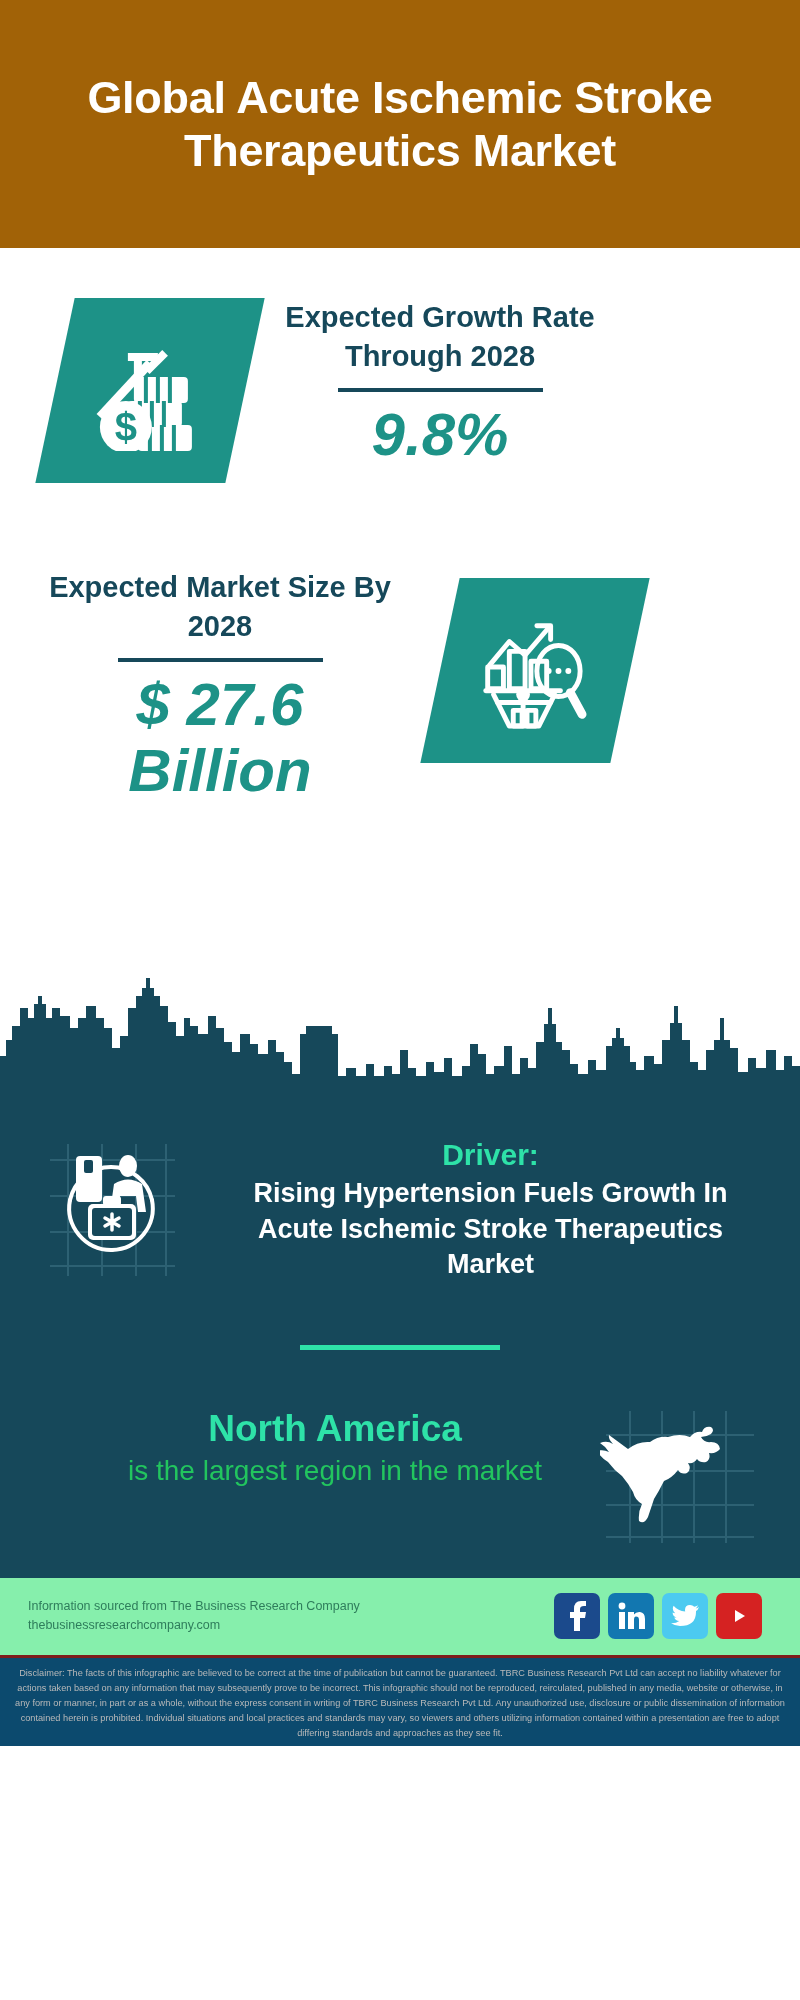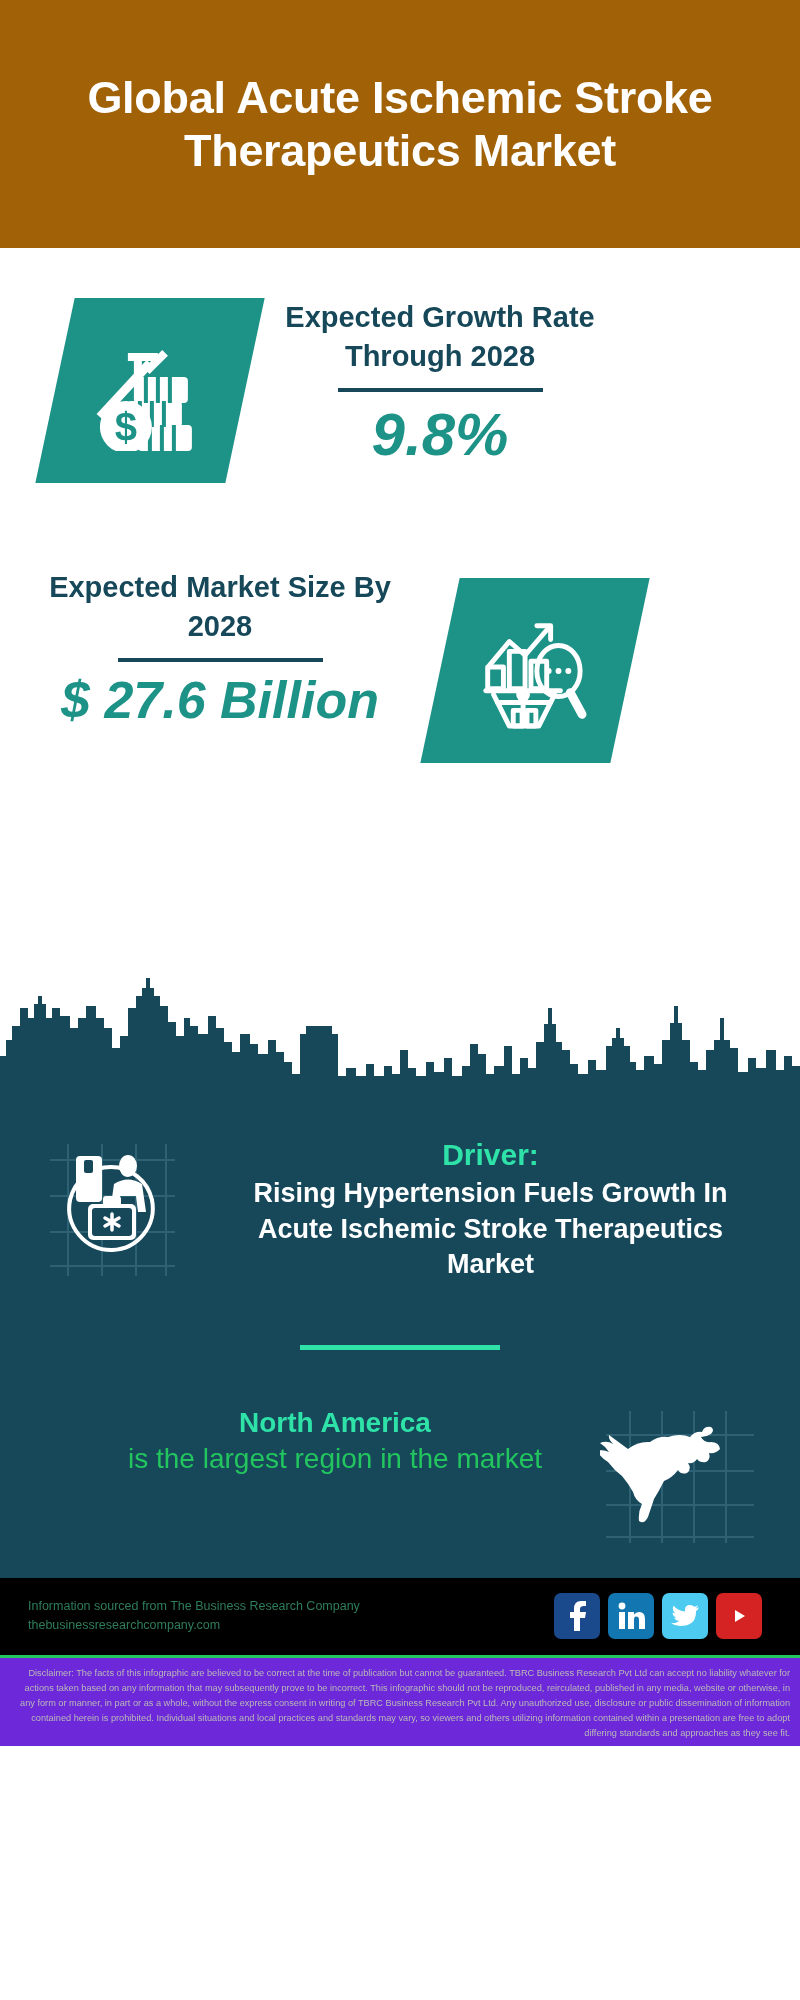--- a/index.html
+++ b/index.html
@@ -66,21 +66,21 @@
     margin:12px auto 10px auto;
   }
   .stat-value {
     color:#1d9287;
     font-size:60px;
     font-weight:bold;
     text-align:center;
     line-height:1.1;
     font-style:italic;
   }
-  .stat-value.small { font-size:52px; }
+  .stat-value.small { font-size:60px; }
 
   
   #badge-growth { left:55px; top:50px; }
   #block-growth { left:270px; top:50px; width:340px; }
 
   
   #block-size  { left:40px; top:320px; width:360px; }
   #badge-size  { left:440px; top:330px; }
 
   
@@ -129,35 +129,35 @@
 
   .region-row {
     display:flex;
     align-items:flex-start;
     padding:55px 40px 0 40px;
     gap:20px;
   }
   .region-text { flex:1 1 auto; text-align:center; padding-left:50px;}
   .region-name {
     color:#2ee2a8;
-    font-size:28px;
+    font-size:37px;
     font-weight:bold;
     line-height:1.3;
   }
   .region-sub {
     color:#22c55e;
     font-size:28px;
     line-height:1.32;
     font-weight:normal;
   }
   .region-map { flex:0 0 auto; width:160px; height:140px; position:relative; }
 
   
   .footer {
-    background:#000000;
+    background:#86efac;
     border-top:3px solid #16485a;
     height:80px;
     display:flex;
     align-items:center;
     padding:0 28px;
     gap:10px;
   }
   .footer-text {
     flex:1 1 auto;
     color:#2e7d5b;
@@ -169,27 +169,27 @@
     width:46px; height:46px;
     border-radius:7px;
     display:flex; align-items:center; justify-content:center;
   }
   .soc.fb { background:#1b4a8c; }
   .soc.li { background:#1277b0; }
   .soc.tw { background:#4ccaf0; }
   .soc.yt { background:#d52222; }
 
   .disclaimer {
-    border-top:3px solid #22c55e;
+    border-top:3px solid #7f1d1d;
     padding:8px 10px 6px 10px;
     color:#b9b9b9;
     font-size:9.2px;
     line-height:1.62;
-    text-align:right;
-    background:#6d28d9;
+    text-align:center;
+    background:#0c4a6e;
   }
 </style>
 </head>
 <body>
 
 <div class="header">
   <div class="header-title">Global Acute Ischemic Stroke Therapeutics Market</div>
 </div>
 
 <div class="stats">

